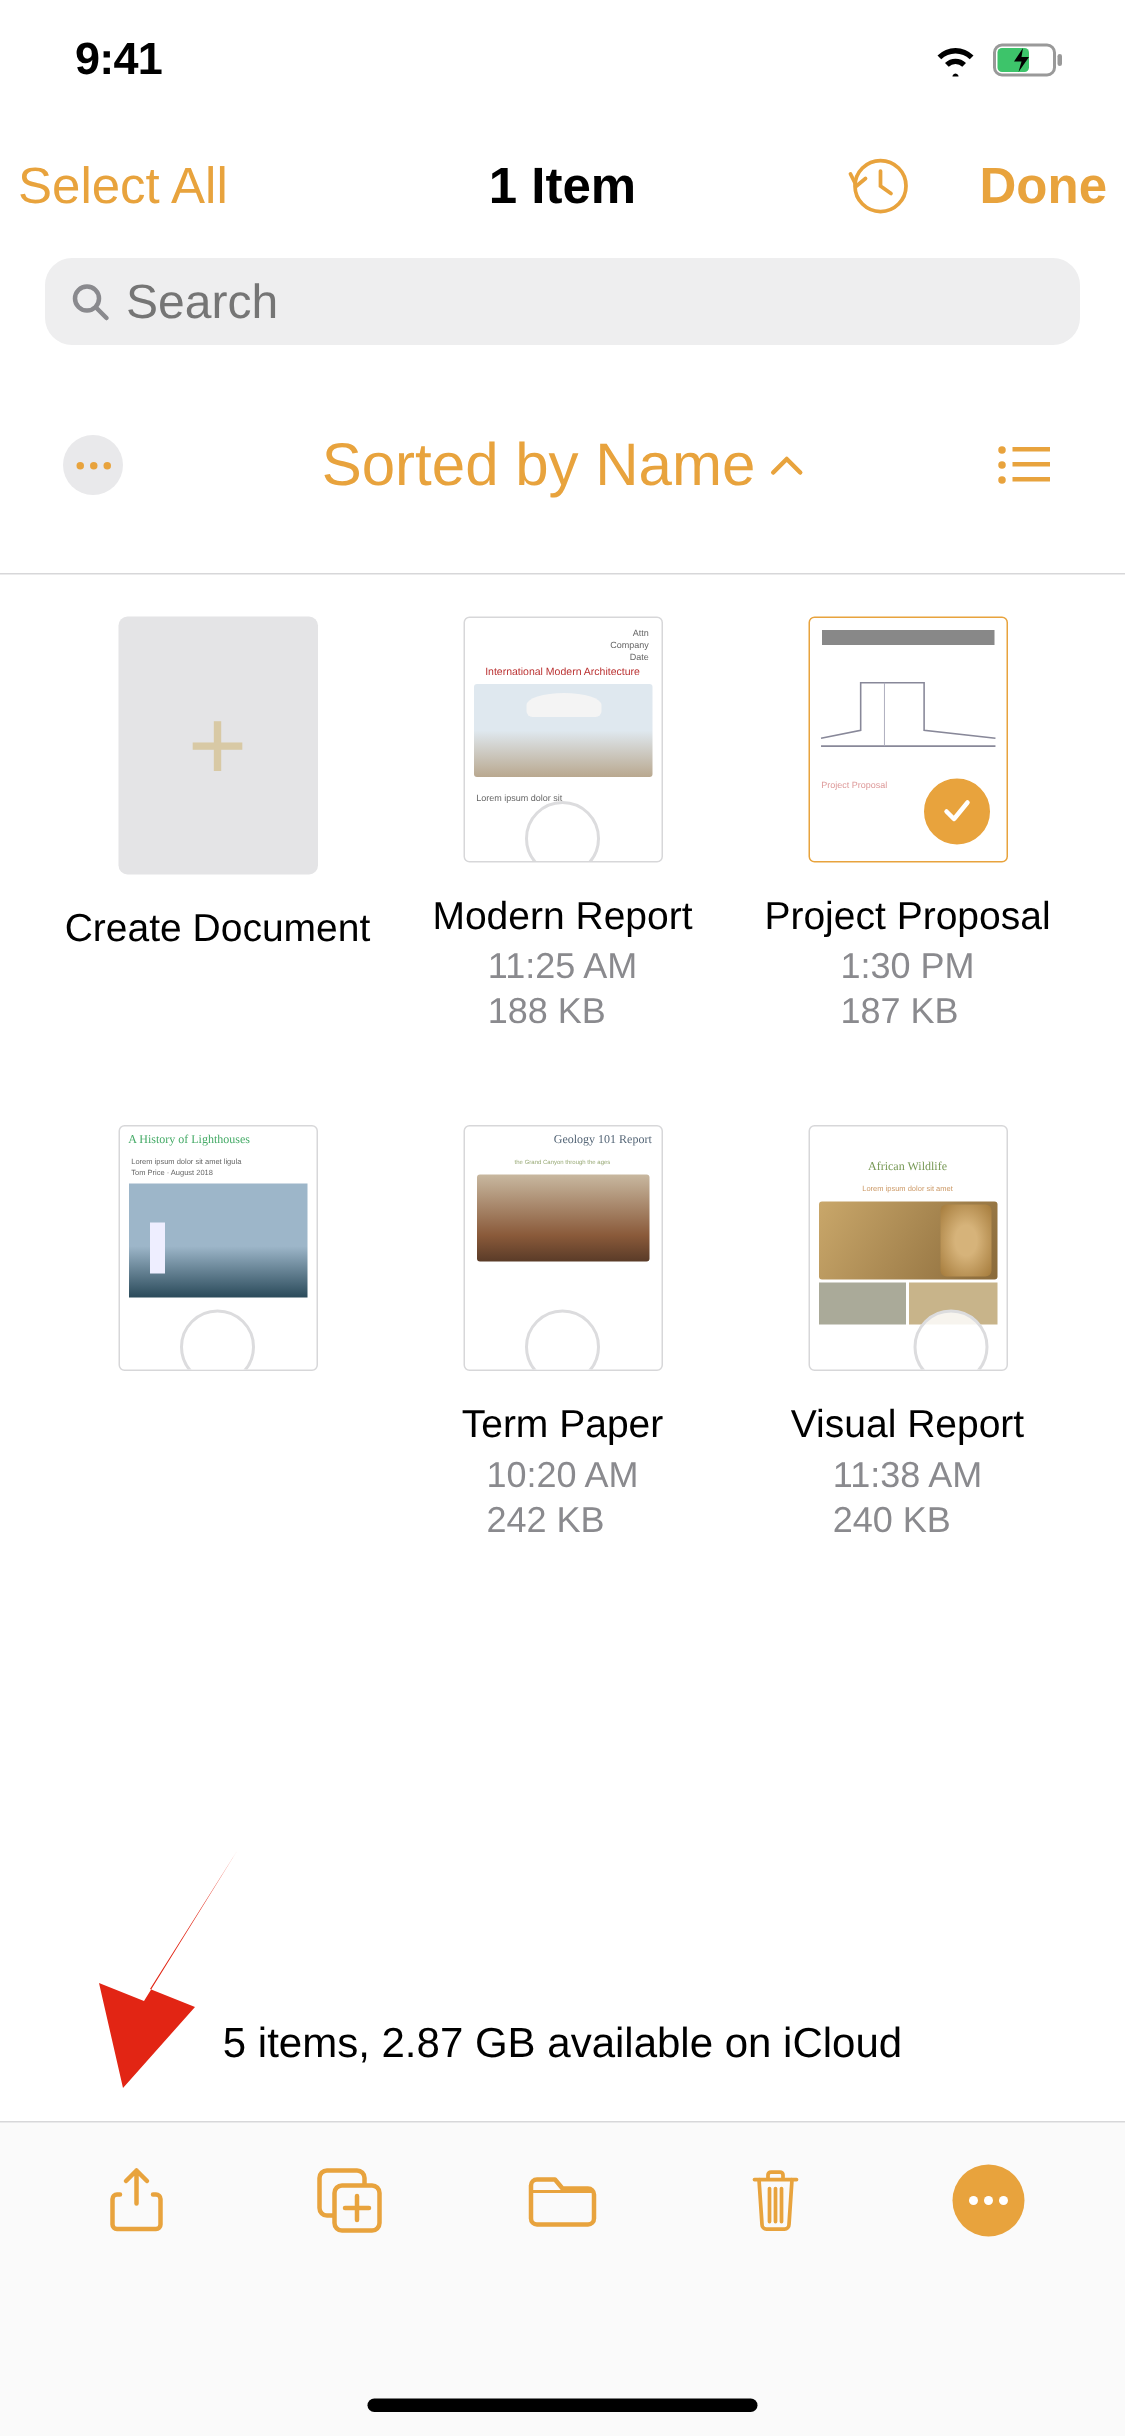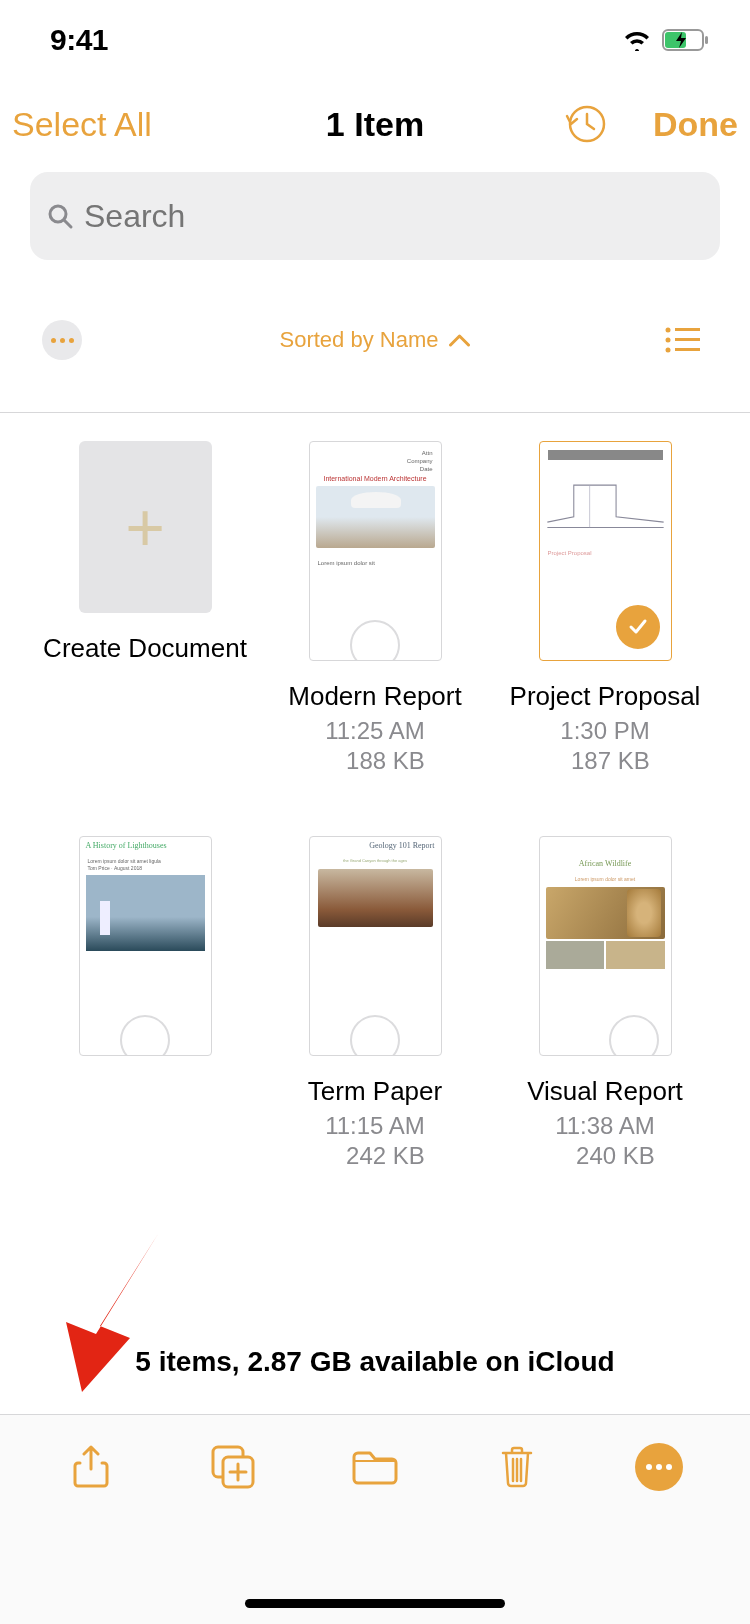--- a/index.html
+++ b/index.html
@@ -6,37 +6,37 @@
   html, body { width: 750px; height: 1624px; font-family: -apple-system, "Helvetica Neue", Arial, sans-serif; background:#fff; color:#000; overflow:hidden; }
   .status-bar { height: 80px; display:flex; align-items:center; justify-content:space-between; padding: 0 40px 0 50px; }
   .status-time { font-size: 30px; font-weight: 600; letter-spacing: -0.5px; }
   .status-right { display:flex; align-items:center; gap:10px; }
   .nav-bar { height: 88px; display:flex; align-items:center; justify-content:space-between; padding: 0 12px; }
   .nav-left { font-size: 34px; color:#e8a33d; }
   .nav-title { font-size: 34px; font-weight: 600; position:absolute; left:50%; transform:translateX(-50%); }
   .nav-right { display:flex; align-items:center; gap:46px;text-align:center; }
   .nav-done { font-size: 34px; font-weight:600; color:#e8a33d; }
   .search-wrap { padding: 4px 30px 8px; }
-  .search-field { background:#eeeeef; border-radius: 18px; height: 88px; display:flex; align-items:center; padding:0 16px; gap:10px; }
+  .search-field { background:#eeeeef; border-radius: 18px; height: 58px; display:flex; align-items:center; padding:0 16px; gap:10px; }
   .search-field input { border:none; background:transparent; font-size: 32px; color:#8a8a8e; outline:none; flex:1; }
   .sort-row { margin-top: 42px; height: 60px; display:flex; align-items:center; justify-content:space-between; padding: 0 50px 0 42px; position:relative; }
   .sort-dots { width:40px; height:40px; border-radius:50%; background:#e9e9eb; display:flex; align-items:center; justify-content:center; gap:4px; }
   .sort-dots span { width:5px; height:5px; background:#e8a33d; border-radius:50%; display:block;}
-  .sort-label { position:absolute; left:50%; transform:translateX(-50%); font-size: 22px; color:#e8a33d; display:flex; align-items:center; gap:10px; }
+  .sort-label { position:absolute; left:50%; transform:translateX(-50%); font-size: 40px; color:#e8a33d; display:flex; align-items:center; gap:10px; }
   .divider { height:1px; background:#d7d7d9; margin-top: 42px; }
   .grid { display:flex; flex-wrap:wrap; padding: 28px 30px 0; gap: 0; }
   .cell { width: 230px; display:flex; flex-direction:column; align-items:center; margin-bottom: 60px; }
-  .thumb { width:133px; height:220px; border:1px solid #d7d7d9; border-radius:4px; background:#fff; position:relative; overflow:hidden; }
+  .thumb { width:133px; height:164px; border:1px solid #d7d7d9; border-radius:4px; background:#fff; position:relative; overflow:hidden; }
   .thumb-create { width:133px; height:172px; border-radius:6px; background:#e4e4e6; display:flex; align-items:center; justify-content:center; position:relative; }
   .plus { color:#d8c9a5; font-size:68px; font-weight:200; line-height:1; }
   .sel-circle { position:absolute; width:50px; height:50px; border-radius:50%; border:2px solid #dcdcde; background:rgba(255,255,255,0.85); bottom:-10px; left:50%; transform:translateX(-50%); }
   .sel-circle-right { position:absolute; width:50px; height:50px; border-radius:50%; background:#e8a33d; bottom:8px; right:8px; display:flex; align-items:center; justify-content:center; border:3px solid #fff; }
   .cell-title { font-size: 26px; margin-top: 20px; text-align: right; }
-  .cell-meta { font-size: 24px; color:#8a8a8e; margin-top: 4px; line-height:1.25; text-align:right; }
-  .footer-text { position:absolute; bottom: 246px; width:100%; text-align:center; font-size: 28px; font-weight:700; }
+  .cell-meta { font-size: 24px; color:#8a8a8e; margin-top: 4px; line-height:1.25; text-align:left; }
+  .footer-text { position:absolute; bottom: 246px; width:100%; text-align:center; font-size: 28px; font-weight:400; }
   .toolbar { position:absolute; bottom:0; left:0; right:0; height:210px; border-top:1px solid #d7d7d9; display:flex; align-items:flex-start; justify-content:space-around; padding: 22px 20px 0; background:#fafafa; }
   .toolbar .tbtn { width:100px; height:60px; display:flex; align-items:center; justify-content:center; }
   .more-btn { width:48px; height:48px; border-radius:50%; background:#e8a33d; display:flex; align-items:center; justify-content:center; gap:4px; }
   .more-btn span { width:6px; height:6px; border-radius:50%; background:#fff; }
   .home-ind { position:absolute; bottom:16px; left:50%; transform:translateX(-50%); width:260px; height:9px; background:#000; border-radius:5px; }
   .arrow-overlay { position:absolute; left:48px; bottom:230px; pointer-events:none; }
   
   .doc-lines { padding:8px 8px 0; font-size:6px; color:#666; line-height:1.3; }
   .doc-title { font-size:7px; color:#b33; text-align:center; margin:2px 0; }
   .doc-title2 { font-size:8px; font-family:Georgia,serif; color:#4a6; margin:4px 6px 0;}
@@ -162,21 +162,21 @@
   </div>
 
   <div class="cell">
     <div class="thumb">
       <div class="doc-title3">Geology 101 Report</div>
       <div class="doc-lines" style="text-align:center;font-size:4px;color:#9a7;">the Grand Canyon through the ages</div>
       <div style="margin:6px 8px;height:58px;background:linear-gradient(#c8b8a0,#8a5a3a 70%,#5a3b28);border-radius:2px;"></div>
       <div class="sel-circle"></div>
     </div>
     <div class="cell-title">Term Paper</div>
-    <div class="cell-meta"><span>11:15 AM</span><br><span>242 KB</span></div>
+    <div class="cell-meta"><span>10:20 AM</span><br><span>242 KB</span></div>
   </div>
 
   <div class="cell">
     <div class="thumb">
       <div class="doc-title4">African Wildlife</div>
       <div class="doc-lines" style="text-align:center;color:#c96;font-size:5px;">Lorem ipsum dolor sit amet</div>
       <div style="margin:4px 6px 2px;height:52px;background:linear-gradient(120deg,#c9a76a,#8a6a3a);border-radius:2px;position:relative;">
           <div style="position:absolute;right:4px;top:2px;width:34px;height:48px;background:radial-gradient(#d6b37a 30%,#a47a3a);border-radius:4px;"></div>
         </div>
       <div style="display:flex;gap:2px;margin:0 6px;">

